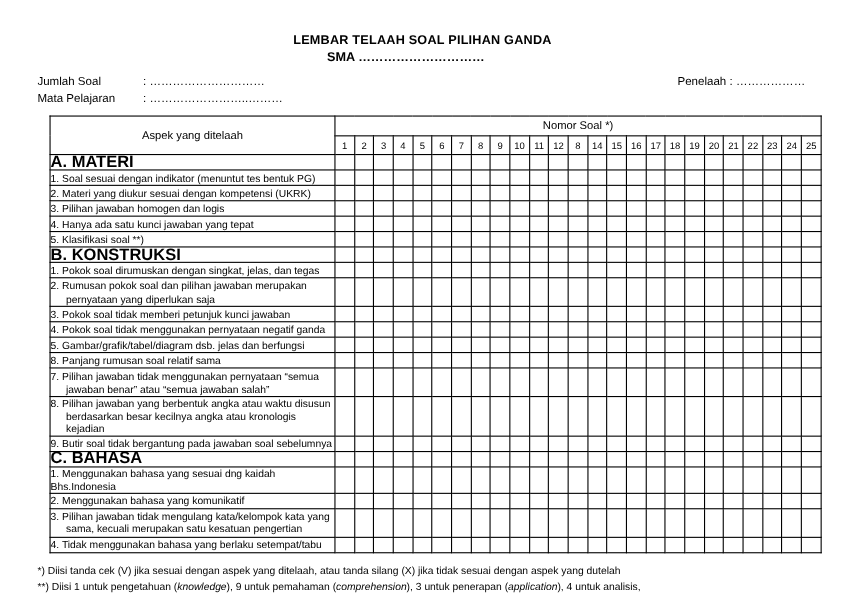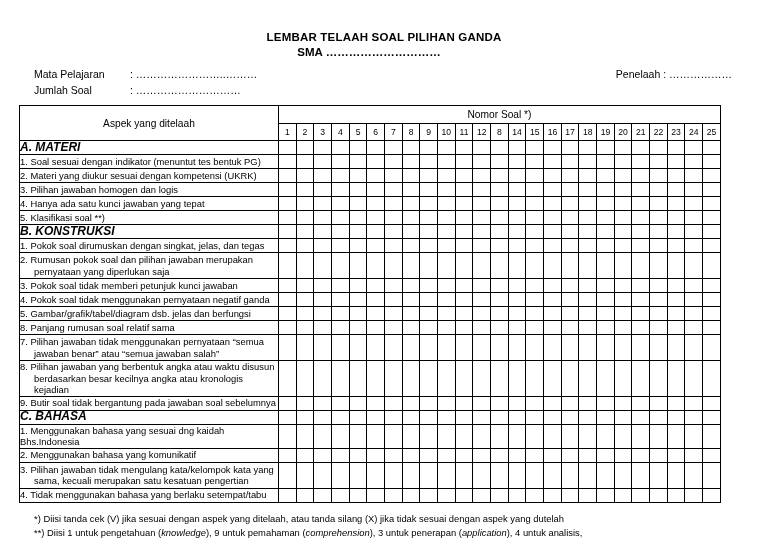--- a/index.html
+++ b/index.html
@@ -72,21 +72,21 @@
     right: 36px;
     top: 0;
     font-size: 10.5px;
     line-height: 16px;
     white-space: nowrap;
     text-align: center;
   }
 
   
   .tbl-wrap {
-    padding: 0 19px;
+    padding: 0 45px;
     margin-top: 3px;
   }
   table.telaah {
     border-collapse: collapse;
     table-layout: fixed;
     width: 702px;
     font-size: 9.4px;
   }
   table.telaah td, table.telaah th {
     border: 1px solid #000000;
@@ -112,22 +112,21 @@
     width: 17.76px;
   }
   td.aspek {
     text-align: left;
     padding: 1px 2px 1px 4px;
     line-height: 11.5px;
     font-size: 9.4px;
   }
   td.aspek.hdr {
     font-weight: bold;
-    font-size: 12px;
-    font-style: italic;
+    font-size: 15px;
   }
   .r-1 { height: 13px; }
   .r-2 { height: 25px; }
   .indent2 { padding-left: 14px; display: block; }
   .cell { }
 
   
   .notes {
     padding: 9px 34px 0 34px;
     font-size: 9.4px;
@@ -143,26 +142,26 @@
 <div class="page">
 
   <div class="title-block">
     <div class="title-main">LEMBAR TELAAH SOAL PILIHAN GANDA</div>
     <div class="title-sub">SMA …………………………</div>
   </div>
 
   <div class="meta">
     <div class="meta-left">
       <div class="meta-row">
+        <span class="meta-label">Jumlah Soal</span>
+        <span class="meta-dots">: …………………………</span>
+      </div>
+      <div class="meta-row">
         <span class="meta-label">Mata  Pelajaran</span>
         <span class="meta-dots">: ……………………..………</span>
-      </div>
-      <div class="meta-row">
-        <span class="meta-label">Jumlah Soal</span>
-        <span class="meta-dots">: …………………………</span>
       </div>
     </div>
     <div class="meta-right">Penelaah : ………………</div>
   </div>
 
   <div class="tbl-wrap">
     <table class="telaah">
       <thead>
         <tr>
           <th class="th-aspek" rowspan="2">Aspek yang ditelaah</th>

